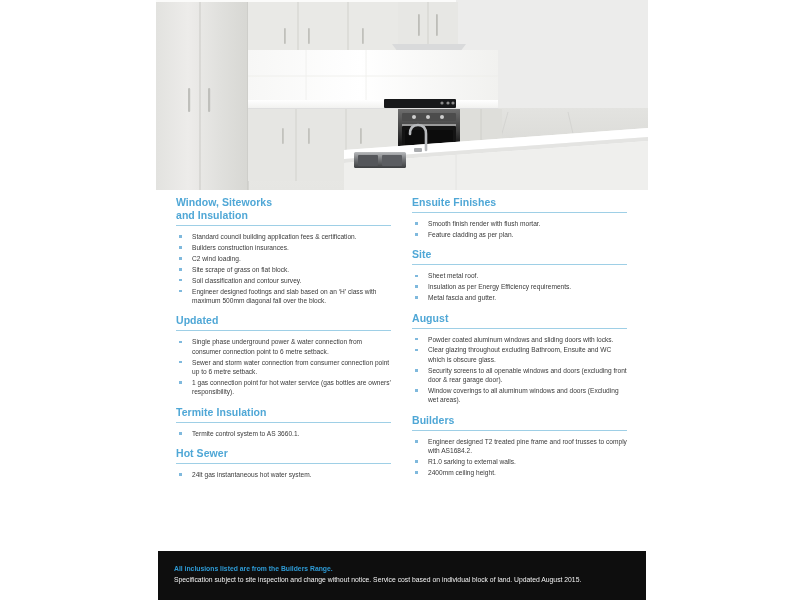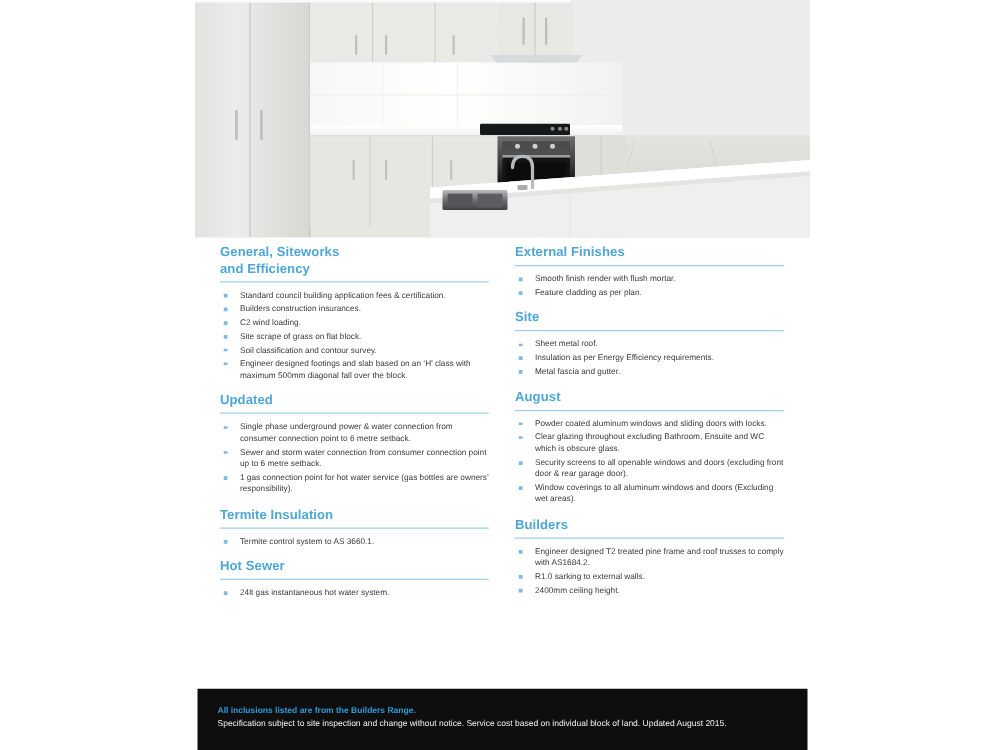--- a/index.html
+++ b/index.html
@@ -201,22 +201,22 @@
       <rect x="226" y="155" width="20" height="11" rx="1" fill="#5b5d61"></rect>
       <path d="M254 134 q0 -9 8 -9 q8 0 8 9 l0 16" fill="none" stroke="#b8babd" stroke-width="2.6" stroke-linecap="round"></path>
       <rect x="258" y="148" width="8" height="4" rx="1" fill="#aaacaf"></rect>
     </svg>
   </div>
 
   <div class="content">
     <div class="col col-left" id="col-left">
         <div class="sec">
           <div class="sec-title">
-            <div>General, Siteworks</div>
-            <div>and Efficiency</div>
+            <div>Window, Siteworks</div>
+            <div>and Insulation</div>
           </div>
           <div class="rule"></div>
           <ul class="items">
             <li><span class="bullet"></span><span>Standard council building application fees &amp; certification.</span></li>
             <li><span class="bullet"></span><span>Builders construction insurances.</span></li>
             <li><span class="bullet"></span><span>C2 wind loading.</span></li>
             <li><span class="bullet"></span><span>Site scrape of grass on flat block.</span></li>
             <li><span class="bullet"></span><span>Soil classification and contour survey.</span></li>
             <li><span class="bullet"></span><span>Engineer designed footings and slab based on an ‘H’ class with maximum 500mm diagonal fall over the block.</span></li>
           </ul>
@@ -247,21 +247,21 @@
           </div>
           <div class="rule"></div>
           <ul class="items">
             <li><span class="bullet"></span><span>24lt gas instantaneous hot water system.</span></li>
           </ul>
         </div>
       </div>
     <div class="col col-right" id="col-right">
         <div class="sec">
           <div class="sec-title">
-            <div>External Finishes</div>
+            <div>Ensuite Finishes</div>
           </div>
           <div class="rule"></div>
           <ul class="items">
             <li><span class="bullet"></span><span>Smooth finish render with flush mortar.</span></li>
             <li><span class="bullet"></span><span>Feature cladding as per plan.</span></li>
           </ul>
         </div>
         <div class="sec">
           <div class="sec-title">
             <div>Site</div>

